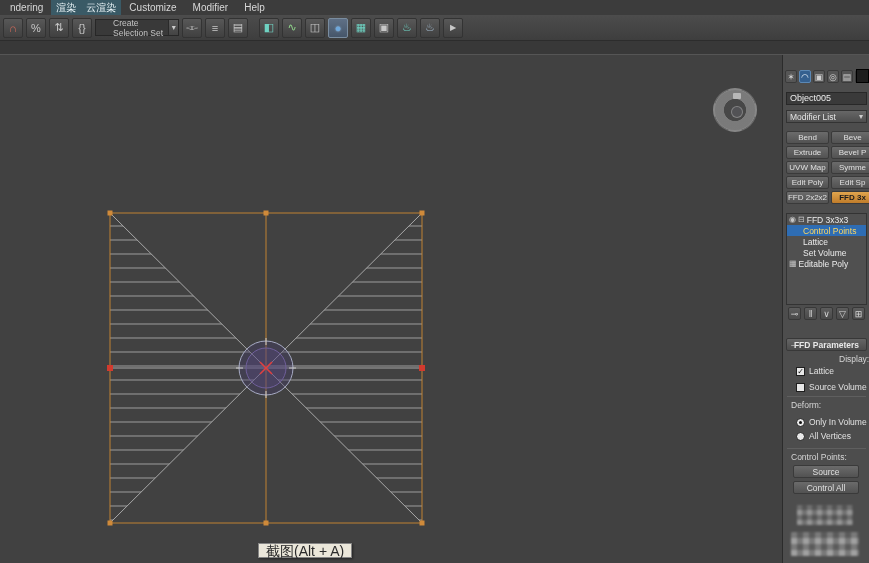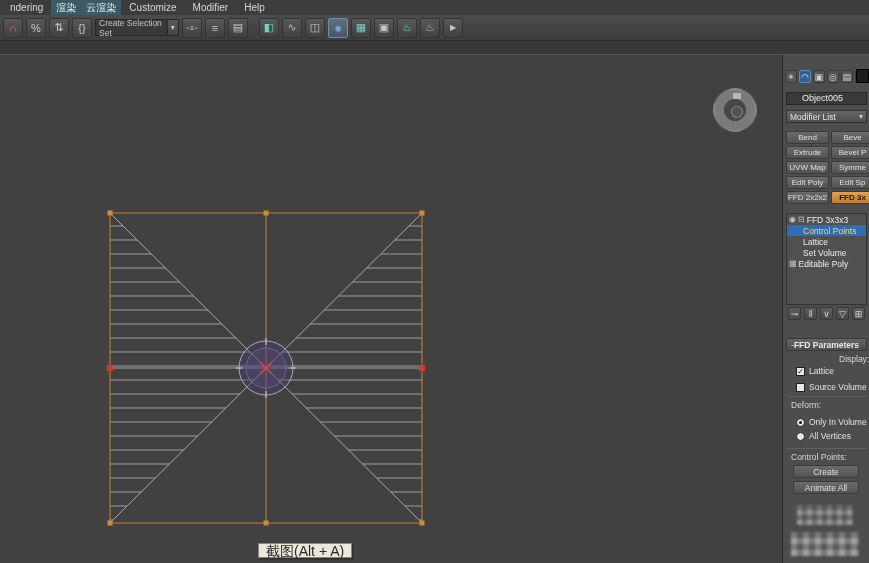--- a/index.html
+++ b/index.html
@@ -38,21 +38,21 @@
   .tb-icon.red   { color:#d46a5a; }
   .tb-icon.teal  { color:#6fd2c2; }
   .tb-icon.green { color:#8fd28a; }
   .tb-icon.blue  { color:#6fa8dc; text-shadow:0 0 2px #9cc4e8; }
   .tb-icon.steel { color:#9fb6c9; }
   .tb-sep { width:5px; flex:0 0 auto; }
   .combo {
     width:84px; height:17px; flex:0 0 auto;
     background:#393939; border:1px solid #272727;
     color:#c4c4c4; font-size:8.5px;
-    display:flex; align-items:center; padding-left:3px; cursor:pointer;
+    display:flex; align-items:center; padding-left:17px; cursor:pointer;
   }
   .combo-arrow {
     margin-left:auto; width:13px; height:100%;
     background:linear-gradient(#5a5a5a,#444);
     display:flex; align-items:center; justify-content:center;
     font-size:8px; color:#ccc; border-left:1px solid #2a2a2a;
   }
 
   
   .substrip {
@@ -93,21 +93,21 @@
   .ptab {
     width:12px; height:13px; display:flex; align-items:center; justify-content:center;
     font-size:9px; color:#cfcfcf; background:#565656; border:1px solid #3a3a3a; border-radius:2px; cursor:pointer;
   }
   .ptab.active { background:#35608f; border-color:#5b88b5; color:#eaf2fa; }
   .corner-dark-box { position:absolute; right:0; top:14px; width:13px; height:14px; background:#1d1d1d; border:1px solid #000; }
 
   .object-name-field {
     position:absolute; left:3px; top:37px; width:81px; height:13px;
     background:#3a3a3a; border:1px solid #282828;
-    color:#ececec; font-size:9px; line-height:11px; padding-left:15px; cursor:text;
+    color:#ececec; font-size:9px; line-height:11px; padding-left:3px; cursor:text;
   }
   .modifier-list {
     position:absolute; left:3px; top:55px; width:81px; height:13px;
     background:linear-gradient(#676767,#4e4e4e); border:1px solid #333;
     display:flex; align-items:center; padding:0 3px; font-size:8.5px; color:#e6e6e6; cursor:pointer;
   }
   .modifier-list .dd-arrow { margin-left:auto; font-size:8px; color:#ccc; }
 
   .mod-buttons {
     position:absolute; left:3px; top:76px; width:88px;
@@ -358,18 +358,18 @@
     <span>Only In Volume</span>
   </div>
   <div class="radio-row" style="top:376px;">
     <span class="radio"></span>
     <span>All Vertices</span>
   </div>
 
   <div class="sep" style="top:393px;"></div>
   <div class="group-label" style="top:397px;">Control Points:</div>
 
-  <div class="panel-btn" style="top:410px;">Create</div>
-  <div class="panel-btn" style="top:426px;">Animate All</div>
+  <div class="panel-btn" style="top:410px;">Source</div>
+  <div class="panel-btn" style="top:426px;">Control All</div>
 
   <div class="wm wm1"></div>
   <div class="wm wm2"></div>
 </div>
 
 </body></html>

